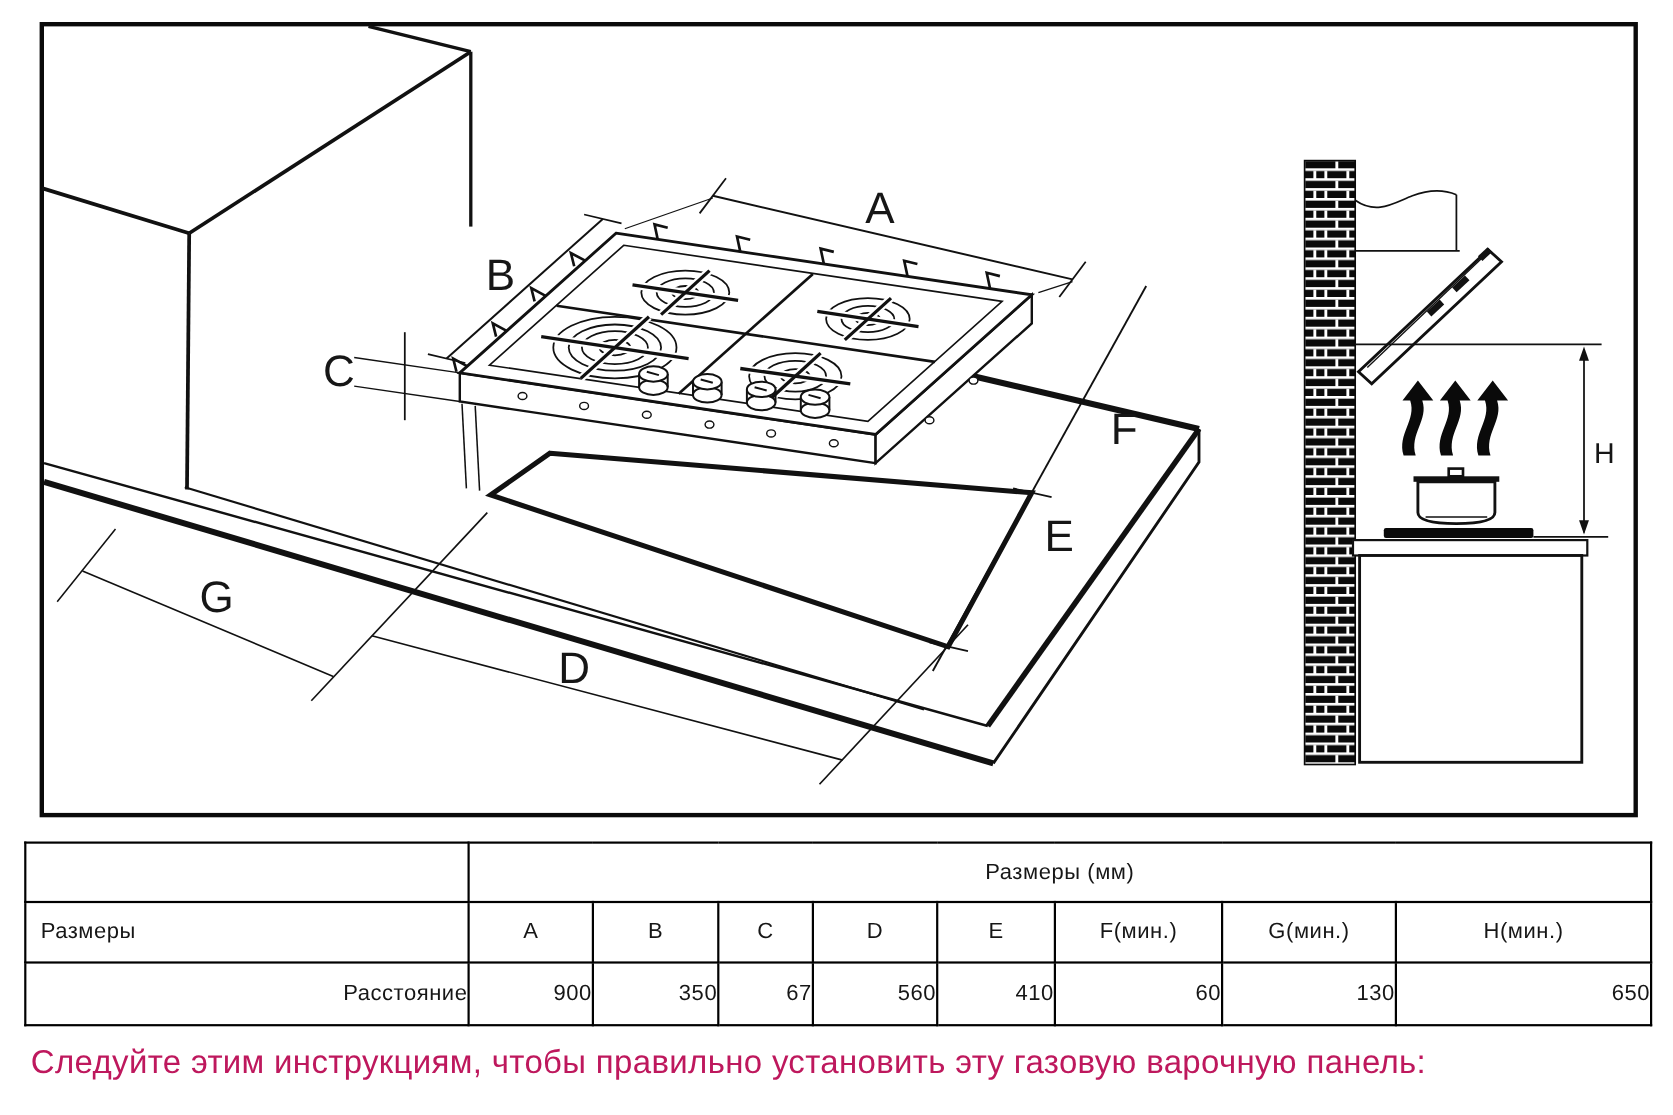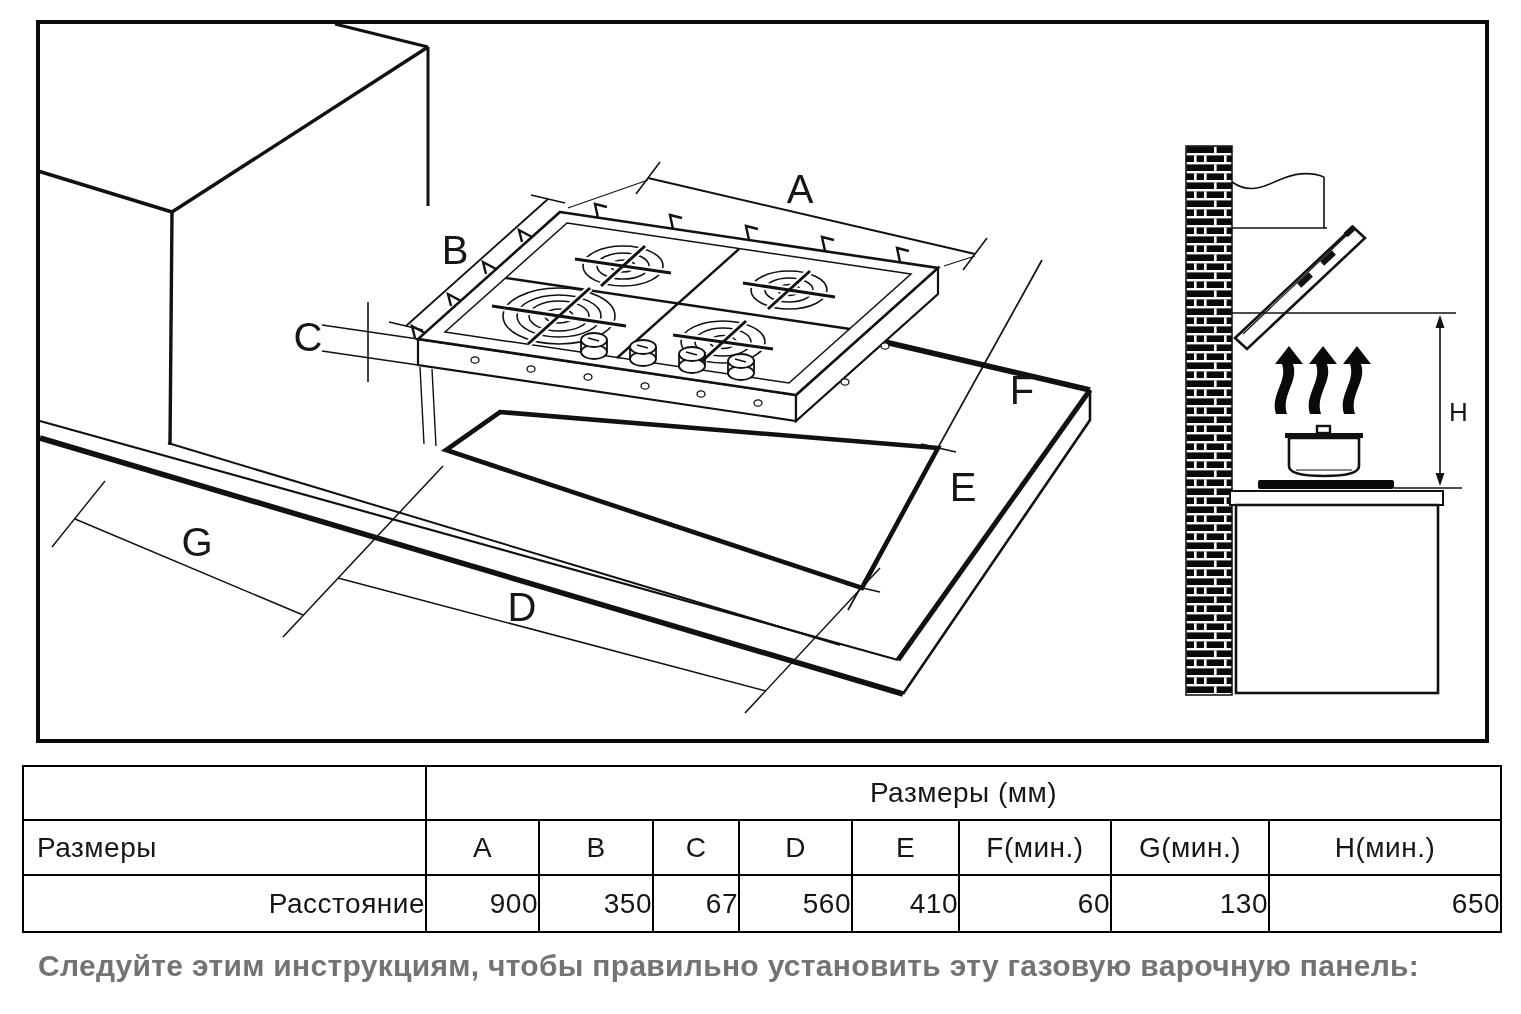--- a/index.html
+++ b/index.html
@@ -3,28 +3,28 @@
 <meta charset="utf-8">
 <style>
   html,body{margin:0;padding:0;background:#fff;}
   .page{position:relative;width:1521px;height:1014px;background:#fff;overflow:hidden;
         font-family:"Liberation Sans", sans-serif;color:#161616;}
   .diagram-svg{position:absolute;left:0;top:0;}
   .dim-label{font-family:"Liberation Sans", sans-serif;font-weight:300;fill:#161616;}
   
   .spec-table{position:absolute;left:22px;top:765px;width:1478px;border-collapse:collapse;
               table-layout:fixed;font-weight:300;}
-  .spec-table td{border:2px solid #000;font-size:28px;padding:0;height:52px;
+  .spec-table td{border:2px solid #000;font-size:20px;padding:0;height:52px;
                  text-align:center;vertical-align:middle;letter-spacing:.5px;}
   .spec-table tr.r2 td{height:53px;}
   .spec-table tr.r3 td{height:55px;text-align:right;}
   .spec-table td.rowlabel{text-align:left;padding-left:13px;}
   
-  .instruction{position:absolute;left:28px;top:949px;font-size:30px;font-weight:700;
-               letter-spacing:.3px;color:#737373;white-space:nowrap;margin-left:10px;}
+  .instruction{position:absolute;left:28px;top:949px;font-size:30px;font-weight:400;
+               letter-spacing:.3px;color:#be185d;white-space:nowrap;}
 </style>
 </head>
 <body>
 
 <div class="page">
 
   <svg class="diagram-svg" width="1521" height="758" viewBox="0 0 1521 758">
     <defs>
       <pattern id="brick" width="30" height="18" patternUnits="userSpaceOnUse">
         <rect width="30" height="18" fill="#0a0a0a"></rect>

